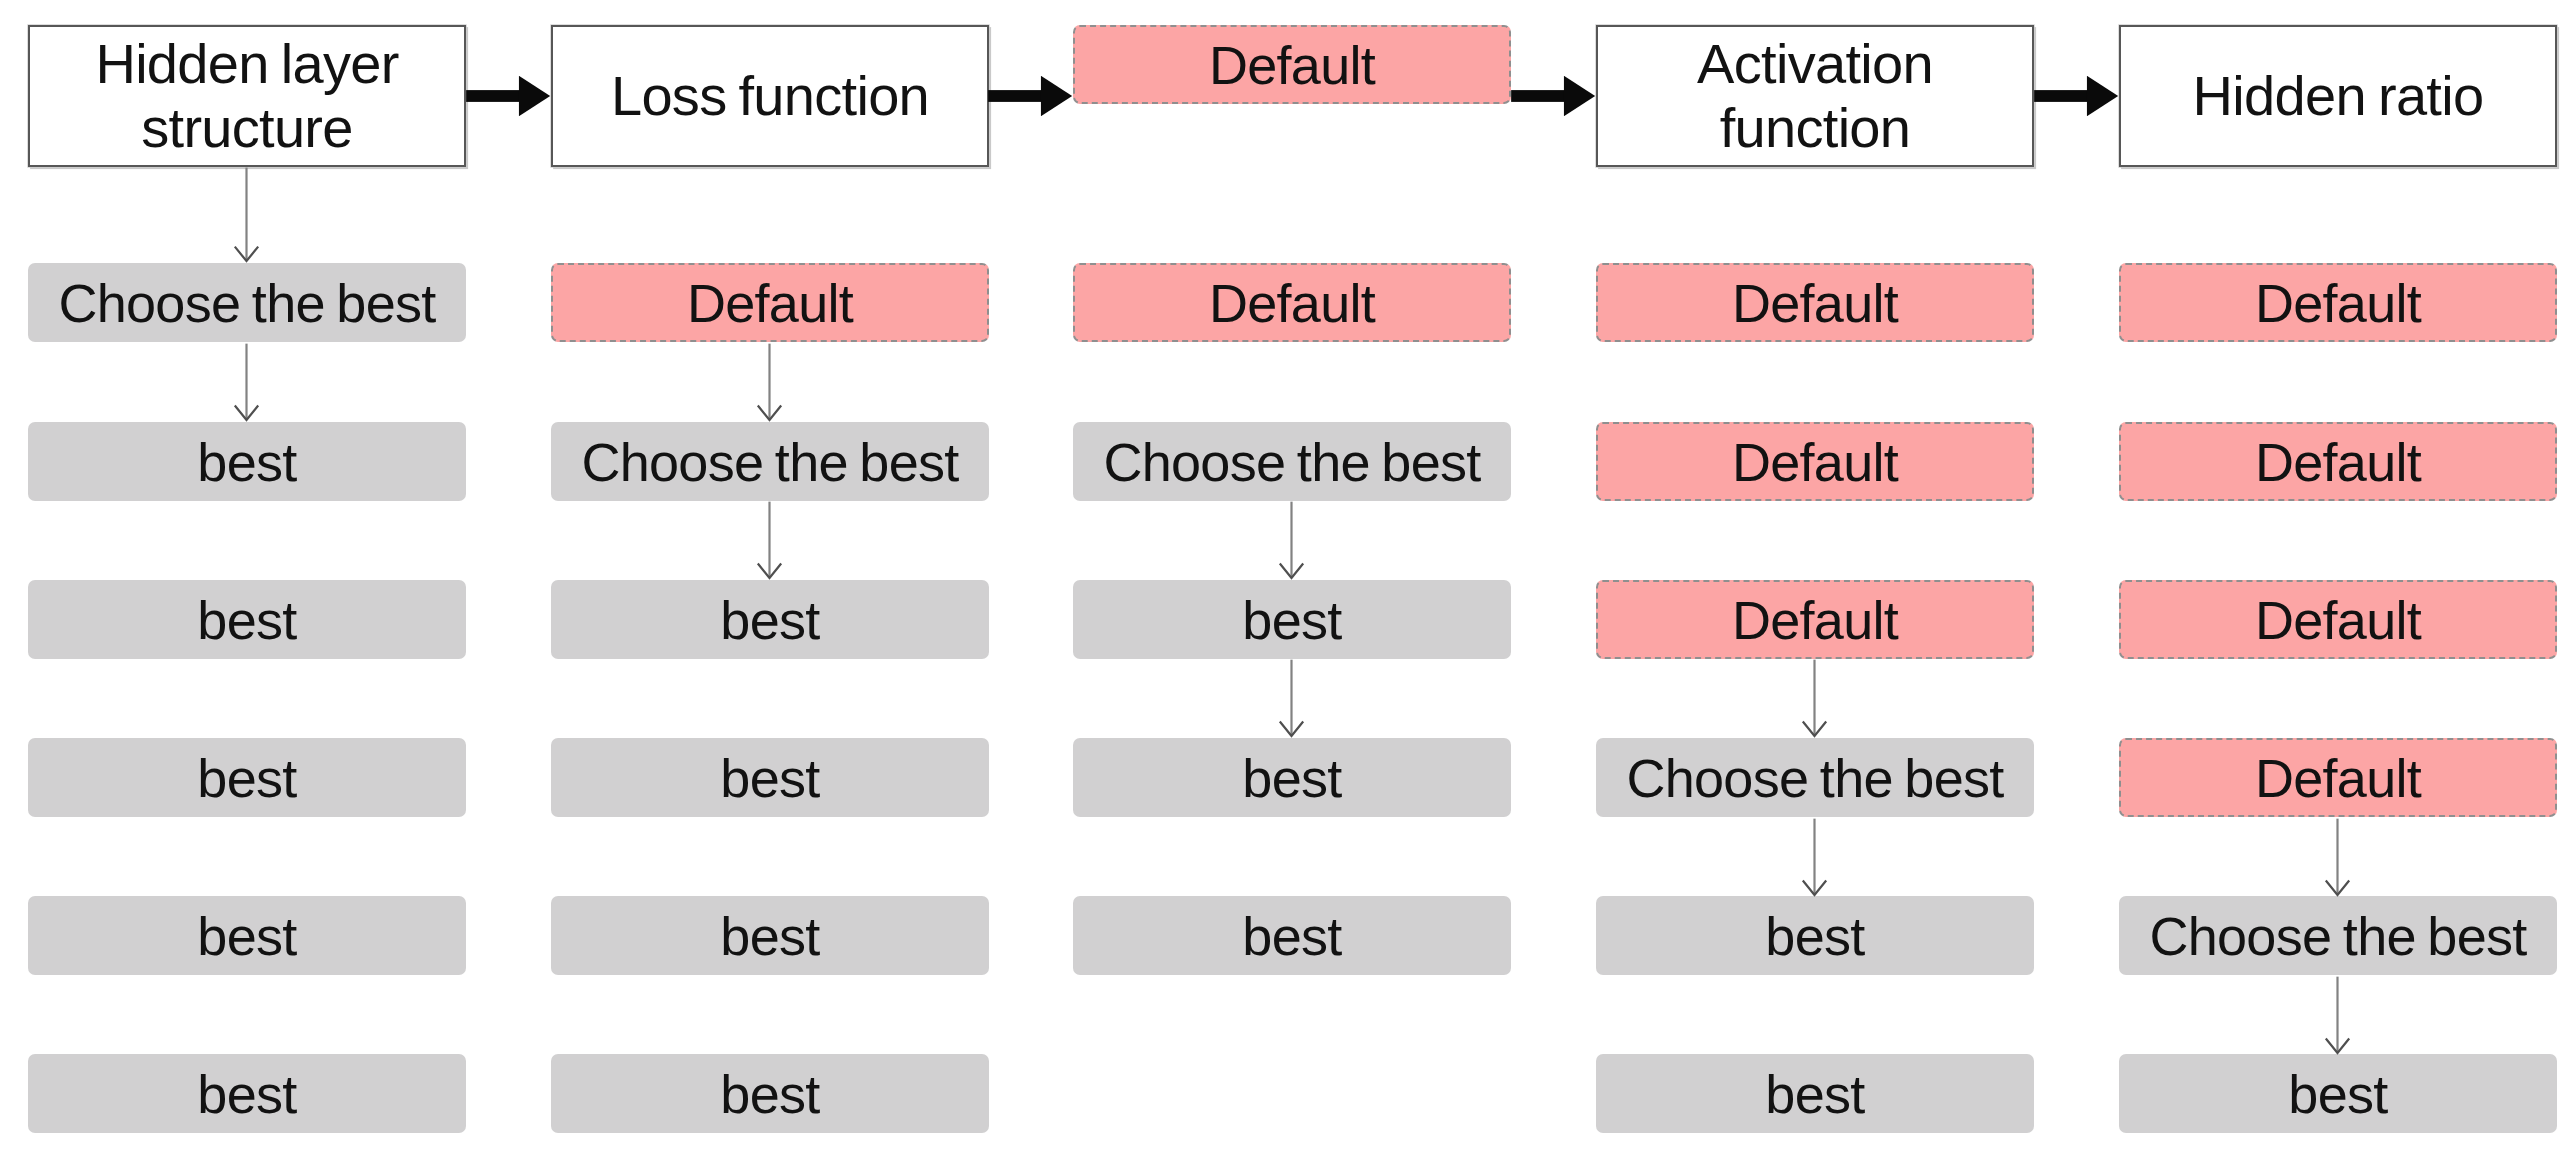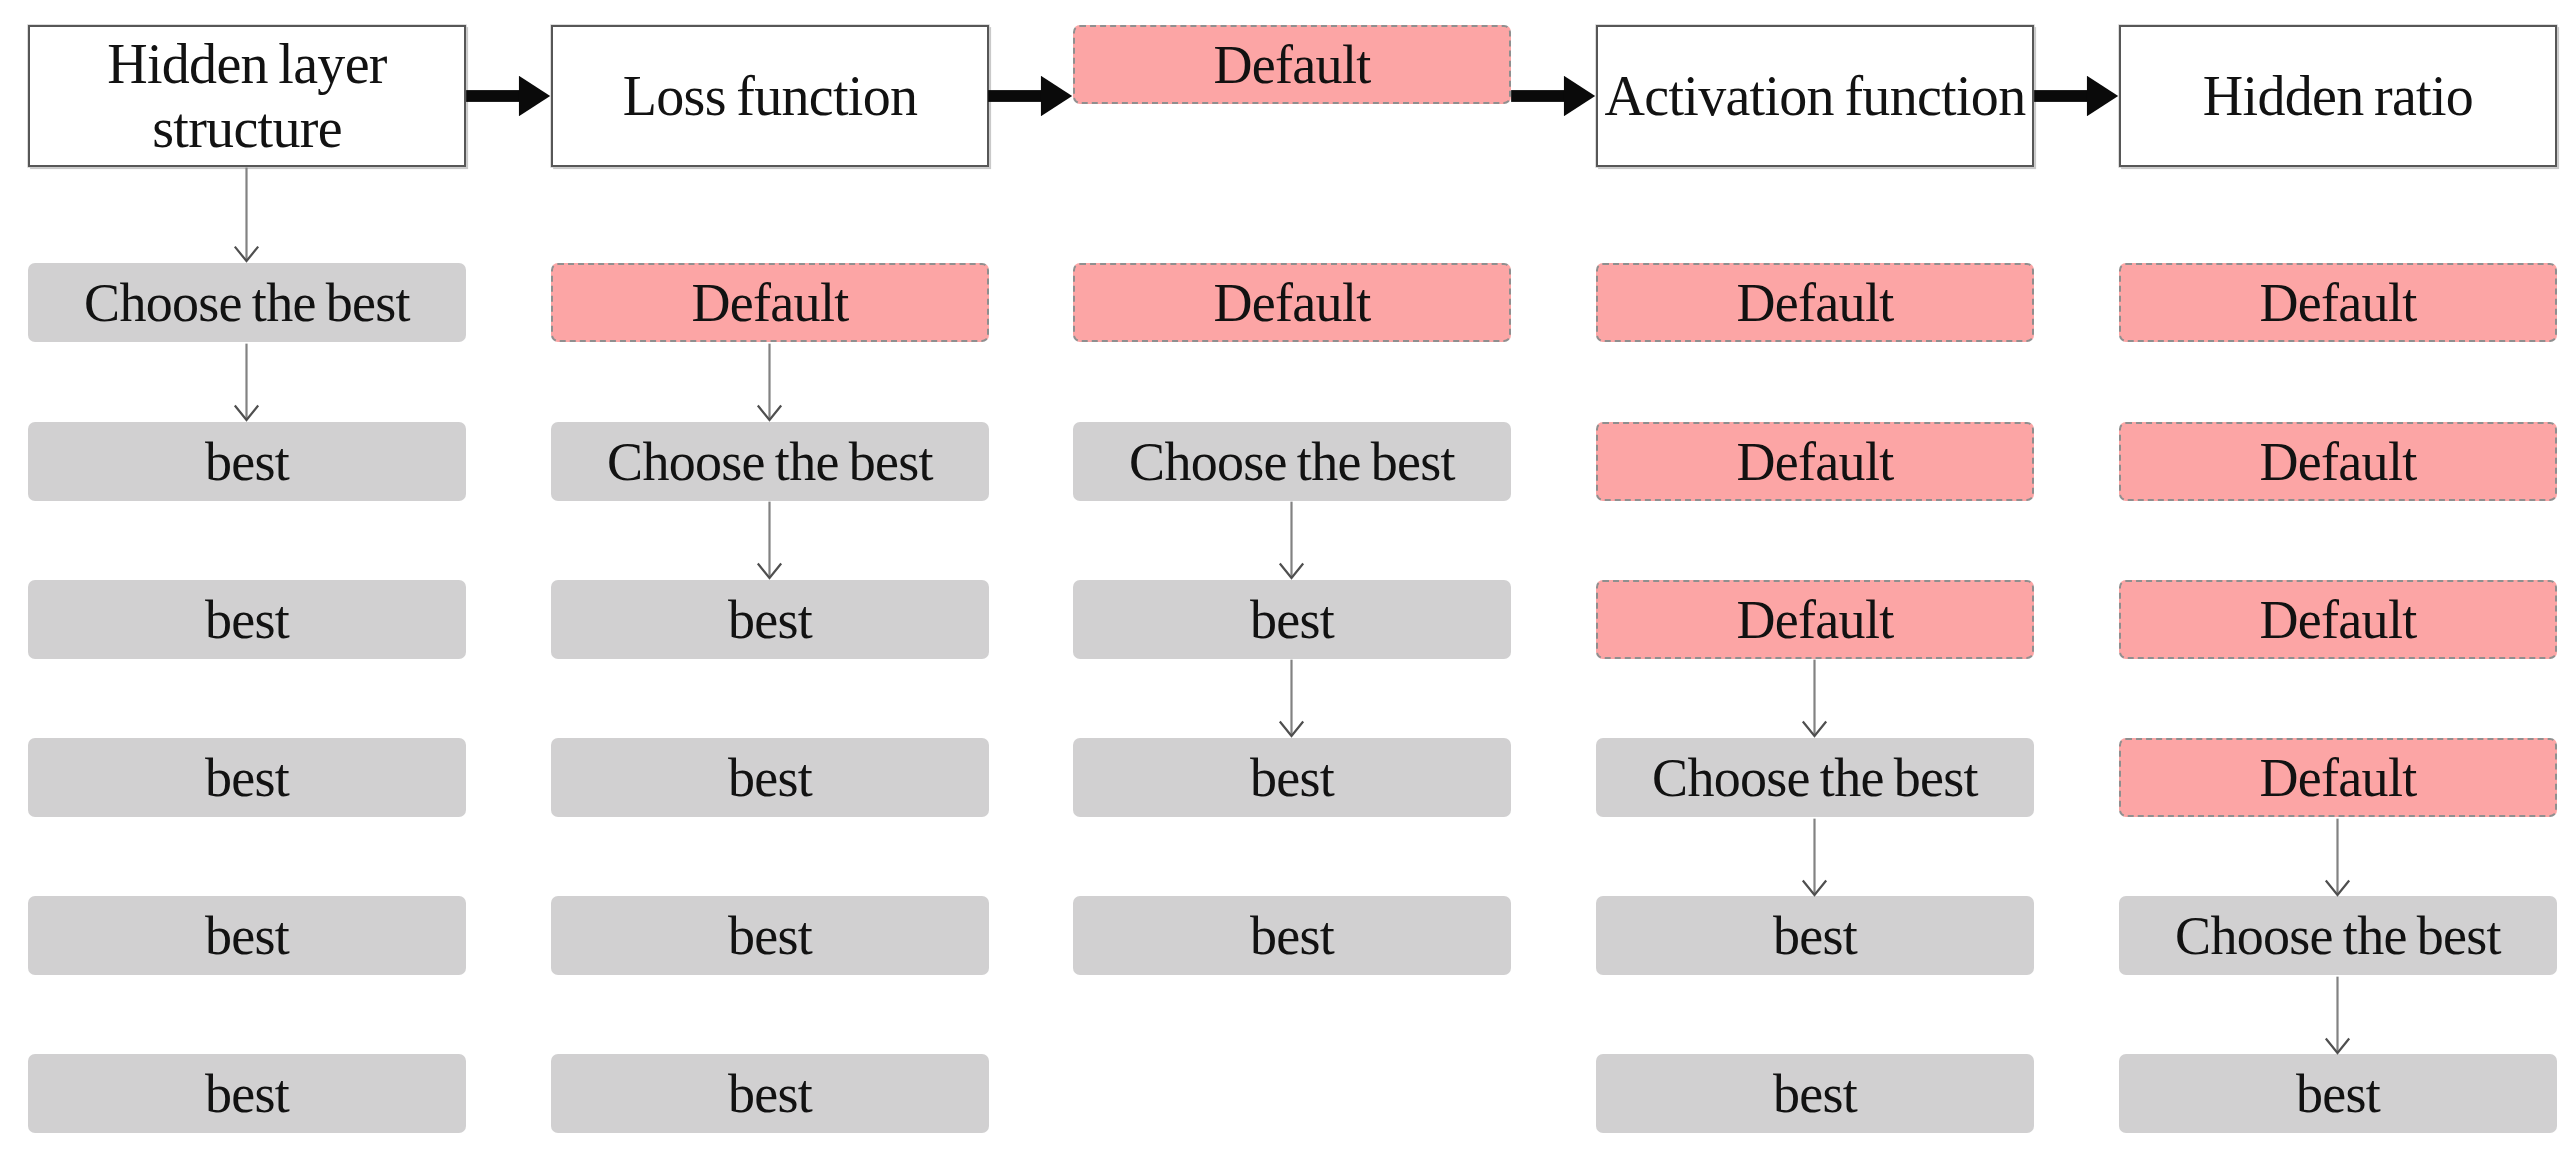--- a/index.html
+++ b/index.html
@@ -5,21 +5,21 @@
   html, body {
     margin: 0;
     padding: 0;
     background: #ffffff;
   }
   #canvas {
     position: relative;
     width: 2576px;
     height: 1165px;
     background: var(--bg, #ffffff);
-    font-family: Liberation Serif, serif;
+    font-family: Liberation Sans, sans-serif;
     color: var(--text, #121212);
     overflow: hidden;
   }
   .col {
     position: absolute;
     top: 25px;
     width: 438px;
     height: 1112px;
   }
   .c0 { left: 28px; }

